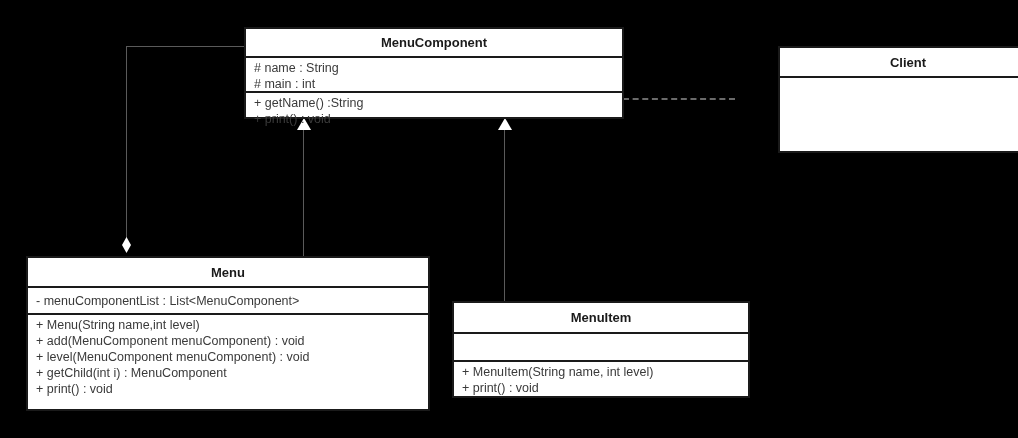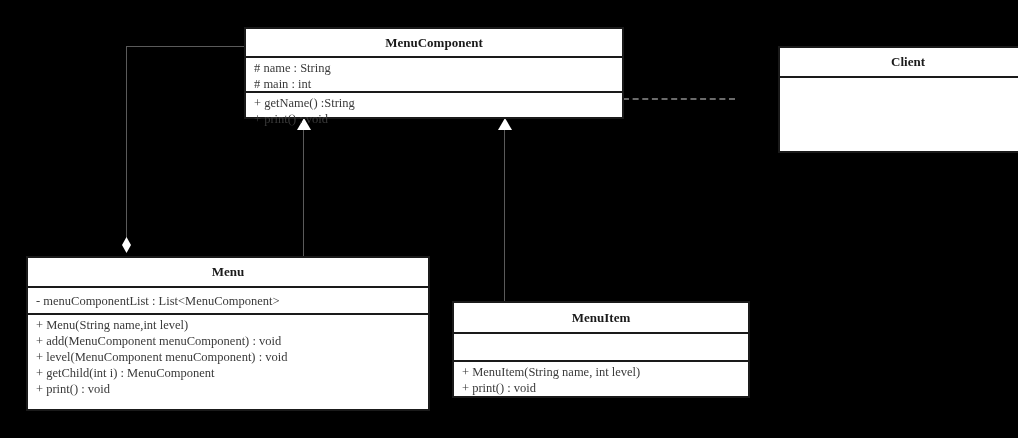--- a/index.html
+++ b/index.html
@@ -6,21 +6,21 @@
     margin: 0;
     padding: 0;
     background: #000000;
   }
   #canvas {
     position: relative;
     width: 1018px;
     height: 438px;
     background: #000000;
     overflow: hidden;
-    font-family: Liberation Serif, serif;
+    font-family: Liberation Sans, sans-serif;
   }
   .uml-class {
     position: absolute;
     background: #ffffff;
     border: 2px solid #1a1a1a;
     box-sizing: border-box;
     display: flex;
     flex-direction: column;
   }
   .uml-title {

